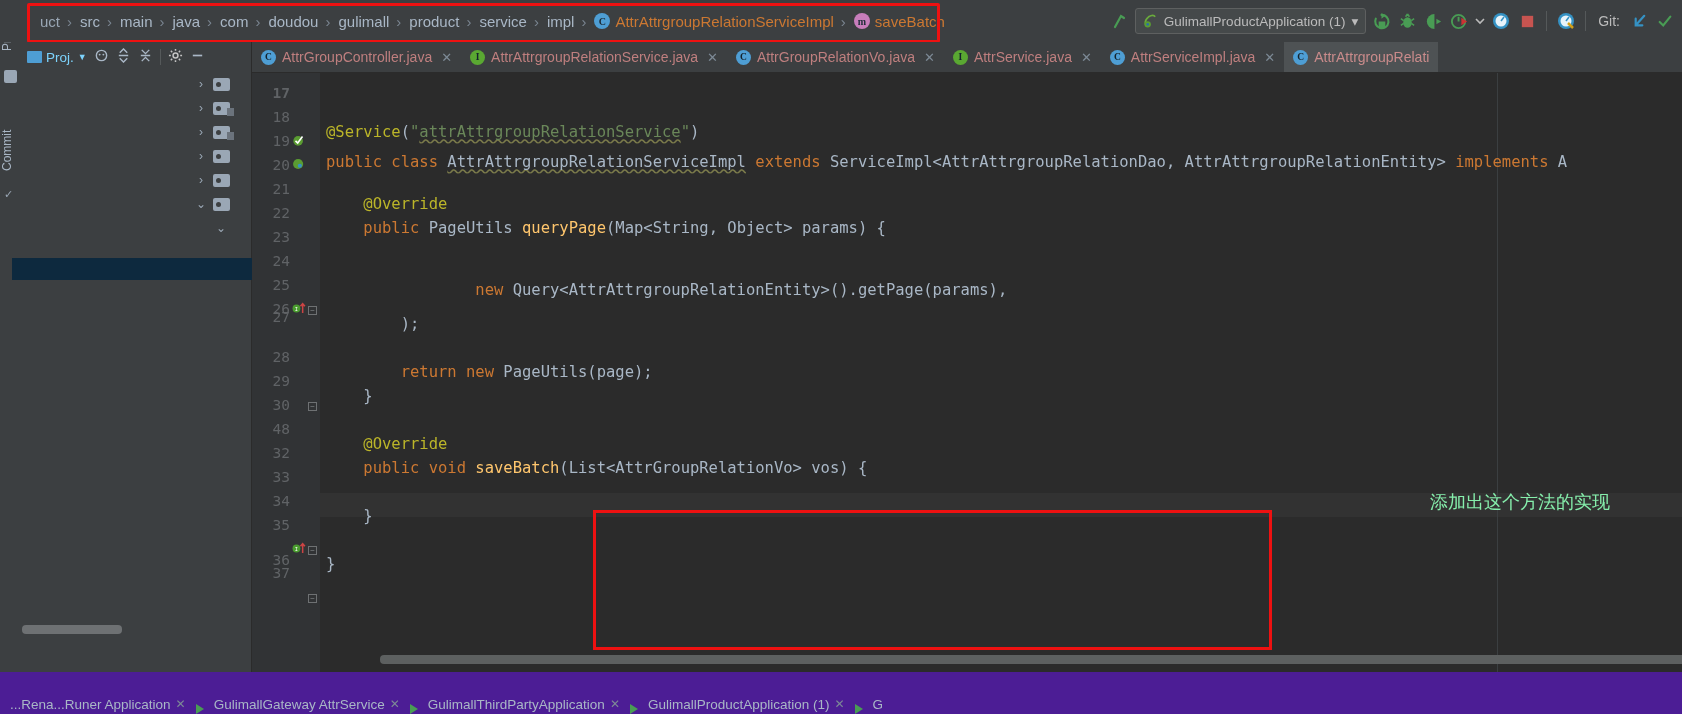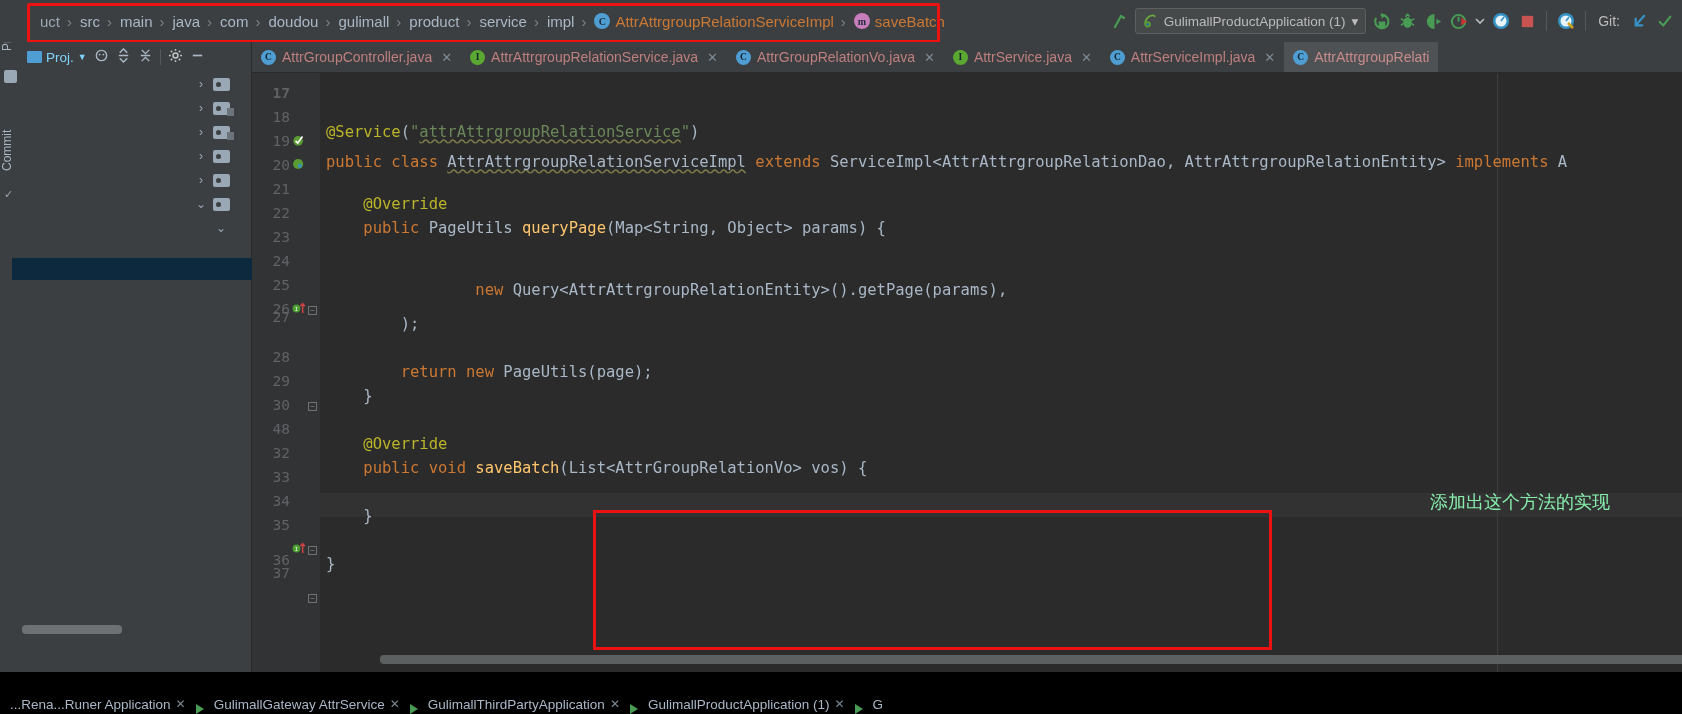--- a/index.html
+++ b/index.html
@@ -181,21 +181,21 @@
   }
   .cn-note {
     position: absolute; left: 1178px; top: 417px;
     color: #86efac; font-size: 18px; white-space: nowrap;
     font-family: "DejaVu Sans", sans-serif;
   }
 
   
   .botbar {
     position: absolute; left: 0; bottom: 0; width: 1682px; height: 42px;
-    background: #000000; display: flex; align-items: flex-end;
+    background: #4c1d95; display: flex; align-items: flex-end;
     gap: 0px; overflow: hidden;
   }
   .runitem {
     display: flex; align-items: center; gap: 5px; padding: 0 10px;
     color: #a9b7c6; font-size: 13.5px; white-space: nowrap; height: 20px;
   }
   .play {
     width: 0; height: 0; border-left: 8px solid #499c54;
     border-top: 5px solid transparent; border-bottom: 5px solid transparent;
   }

